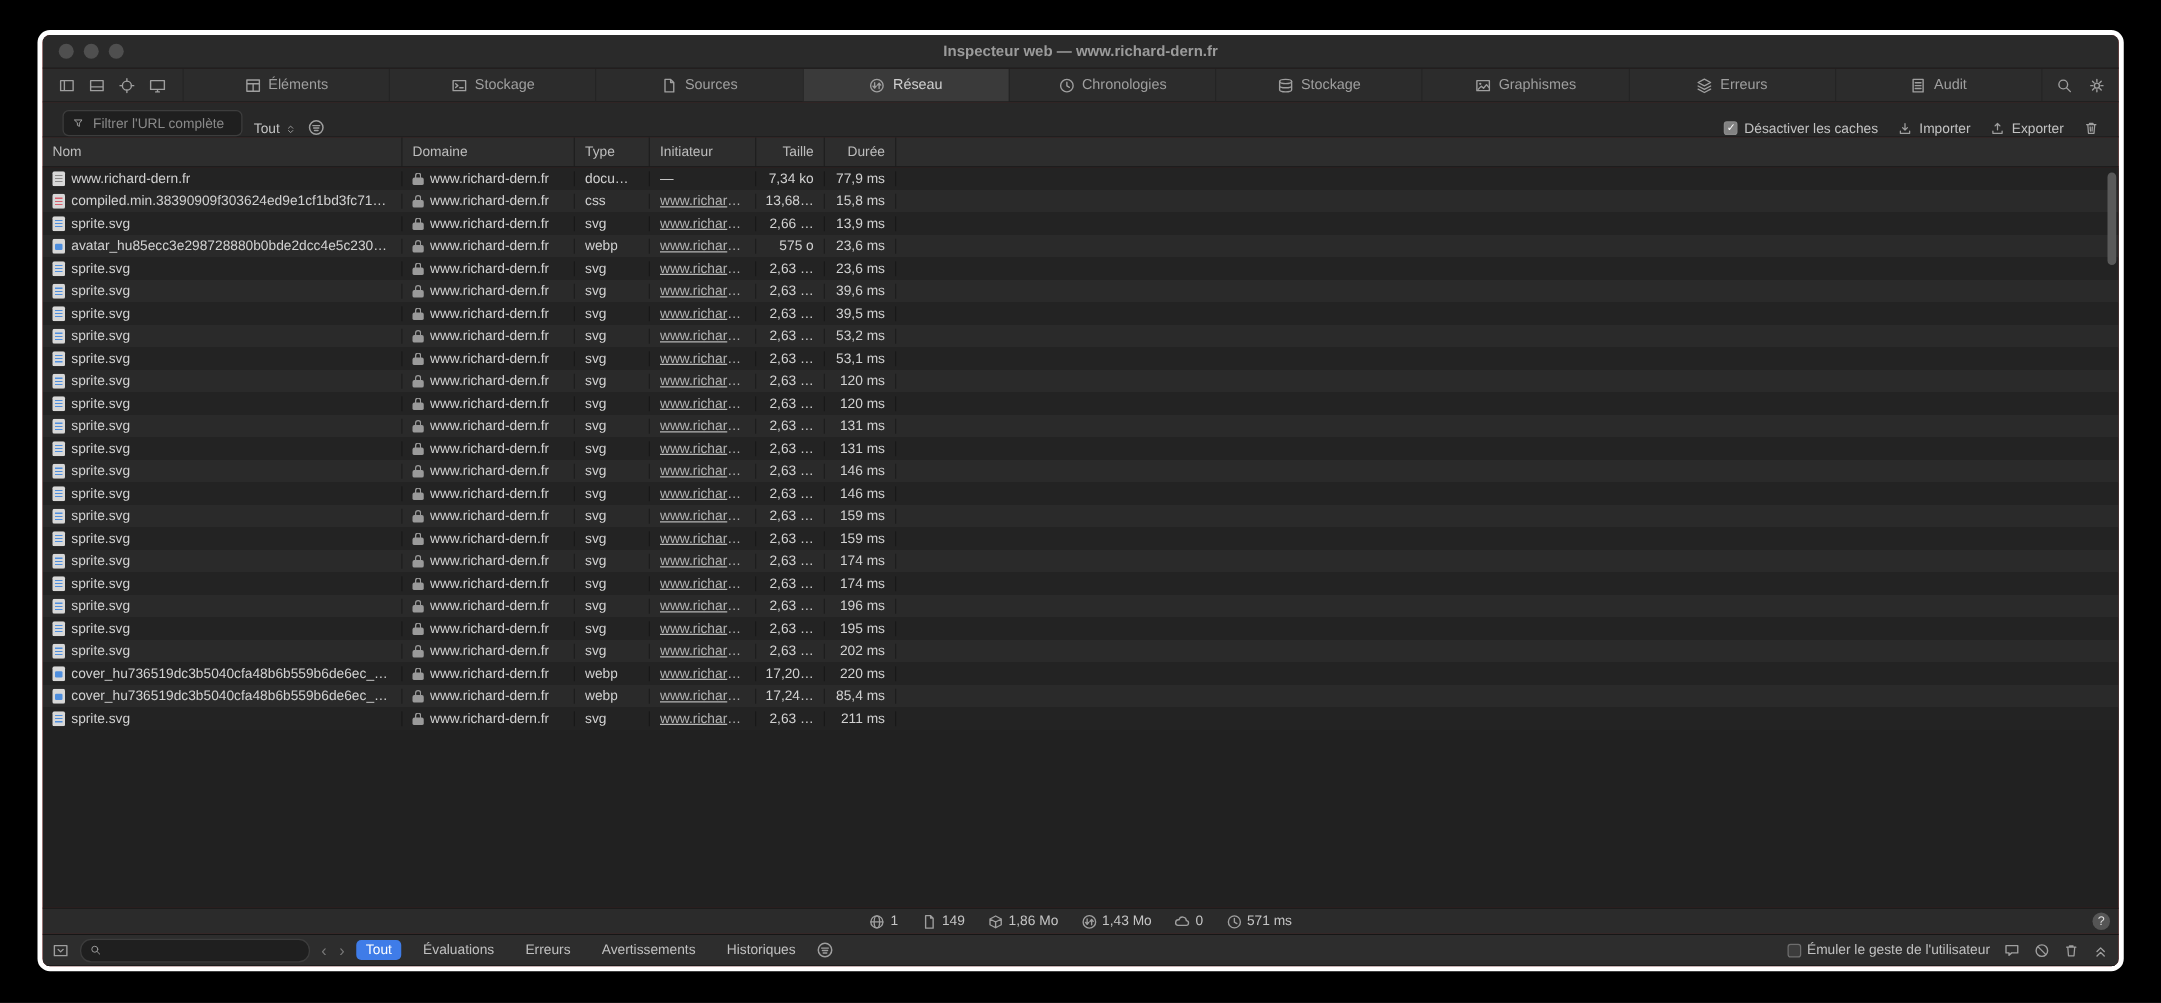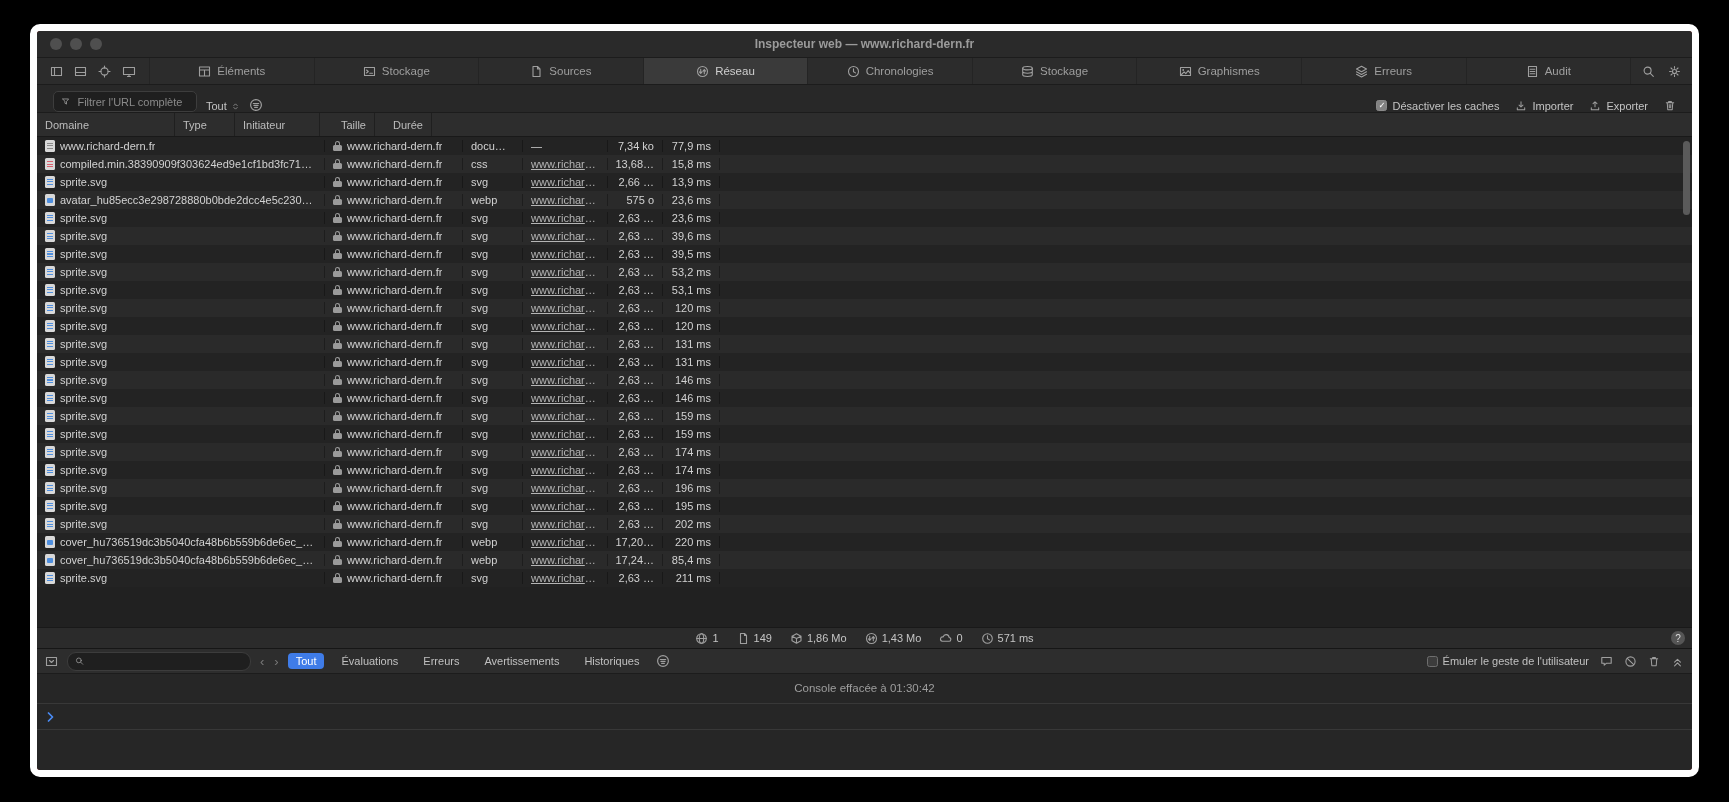--- a/index.html
+++ b/index.html
@@ -1,17 +1,17 @@
 <!DOCTYPE html>
 <html><head>
 <meta charset="utf-8">
 <style>
   html,body{margin:0;padding:0;overflow:hidden}
   body{width:1729px;height:802px;background:#000;font-family:"Liberation Sans",sans-serif;color:#c8c8c8;-webkit-font-smoothing:antialiased}
-  .window{position:absolute;left:30px;top:24px;width:1669px;height:753px;background:#7f1d1d;border-radius:10px;overflow:hidden;display:flex;flex-direction:column;border:7px solid #ffffff;box-sizing:border-box}
+  .window{position:absolute;left:30px;top:24px;width:1669px;height:753px;background:#7f1d1d;border-radius:10px;overflow:hidden;display:flex;flex-direction:column;border:4px solid #ffffff;box-sizing:border-box}
   .ic{stroke:#9f9f9f;fill:none;stroke-width:1.1;stroke-linecap:round;stroke-linejoin:round}
   
   .titlebar{flex:0 0 26px;background:#2a2a2a;display:flex;align-items:center;position:relative;border-bottom:1px solid #1c1c1c}
   .traffic{position:absolute;left:13px;display:flex;gap:8px}
   .light{width:12px;height:12px;border-radius:50%;background:#4f4f4f}
   .wtitle{margin:0 auto;font-size:12px;color:#9b9b9b;font-weight:700}
   
   .tabbar{flex:0 0 26px;background:#2c2c2c;display:flex;align-items:stretch;border-bottom:1px solid #1c1c1c}
   .tb-left{display:flex;align-items:center;gap:11px;padding:0 13px}
   .tab{flex:1;display:flex;align-items:center;justify-content:center;gap:6px;font-size:11.5px;color:#9f9f9f;border-left:1px solid #242424;cursor:default;white-space:nowrap}
@@ -212,20 +212,21 @@
           </svg>
         <span>Exporter</span>
       </div>
       <svg class="ic" width="12" height="13" viewBox="0 0 13 13">
           <path d="M2.5,3.5h8 M5,3.5V2.3h3v1.2 M3.5,3.5l.6,7.5h4.8l.6-7.5 M5.6,5.5l.2,3.5 M7.4,5.5l-.2,3.5"></path>
         </svg>
     </div>
   </div>
 
   <div class="thead">
+    <div class="th w-name">Nom</div>
     <div class="th w-domain">Domaine</div>
     <div class="th w-type">Type</div>
     <div class="th w-init">Initiateur</div>
     <div class="th w-size">Taille</div>
     <div class="th w-dur">Durée</div>
   </div>
 
   <div class="rows">
     <div id="rows-list">
   <div class="row">
@@ -1014,23 +1015,14 @@
         </svg>
       <svg class="ic" width="12" height="13" viewBox="0 0 13 13">
           <path d="M2.5,3.5h8 M5,3.5V2.3h3v1.2 M3.5,3.5l.6,7.5h4.8l.6-7.5"></path>
         </svg>
       <svg class="ic" width="13" height="13">
           <path d="M3.6,7.2,6.5,4.3,9.4,7.2 M3.6,10.8,6.5,7.9l2.9,2.9"></path>
         </svg>
     </div>
   </div>
 
-  <div class="consolebody">
-    <div class="cmsg">Console effacée à 01:30:42</div>
-    <div class="promptrow">
-      <svg width="9" height="10" viewBox="0 0 9 10">
-          <path d="M1.5,1l4,4-4,4" fill="none" stroke="#4a8cf7" stroke-width="1.7" stroke-linecap="round" stroke-linejoin="round"></path>
-        </svg>
-    </div>
-    <div style="flex:1"></div>
-  </div>
 
 </div>
 
 </body></html>

